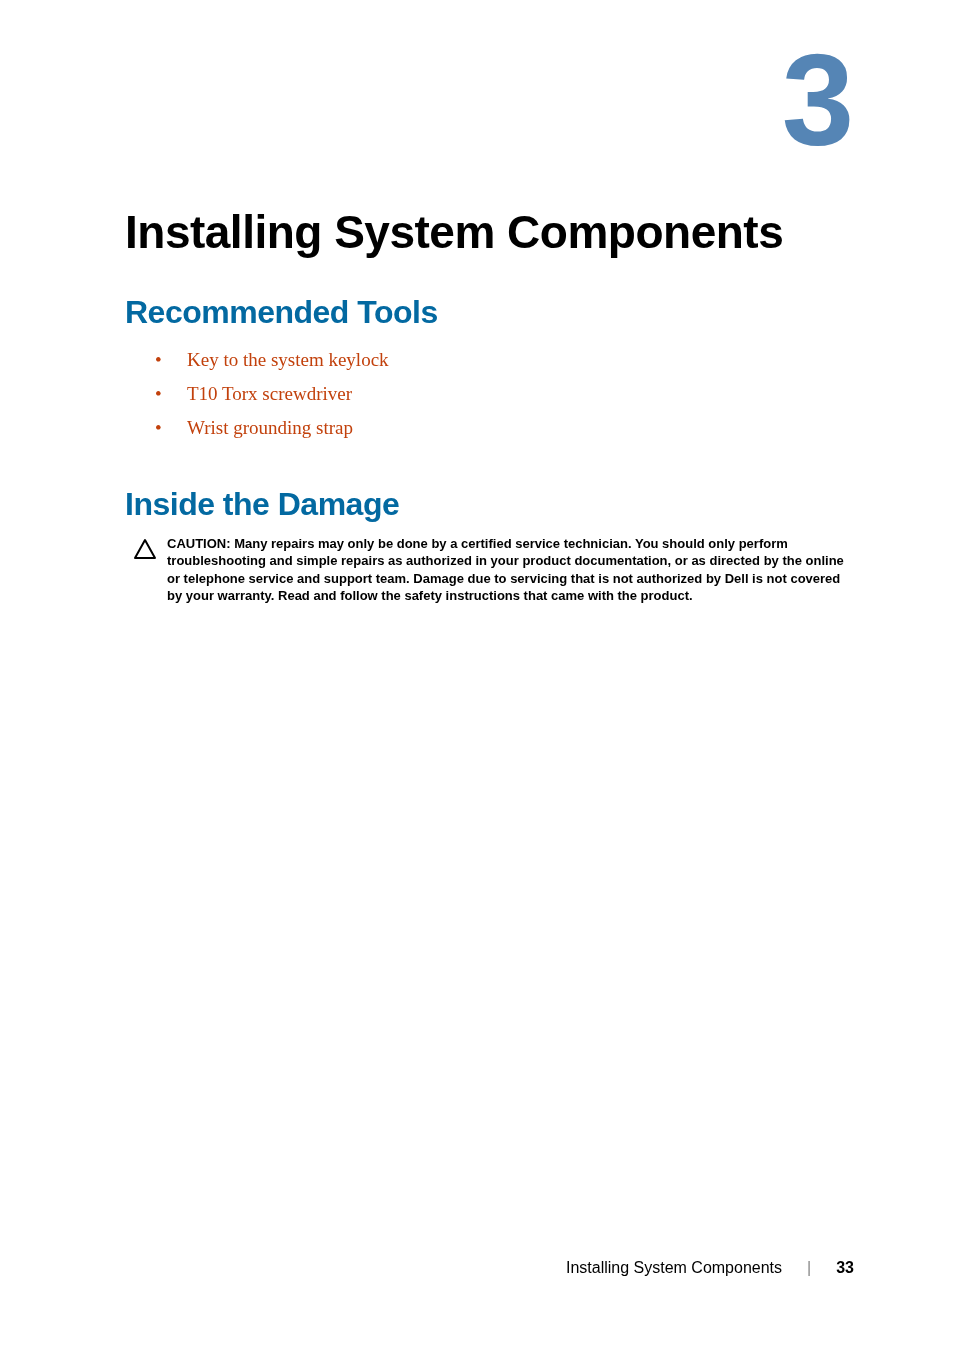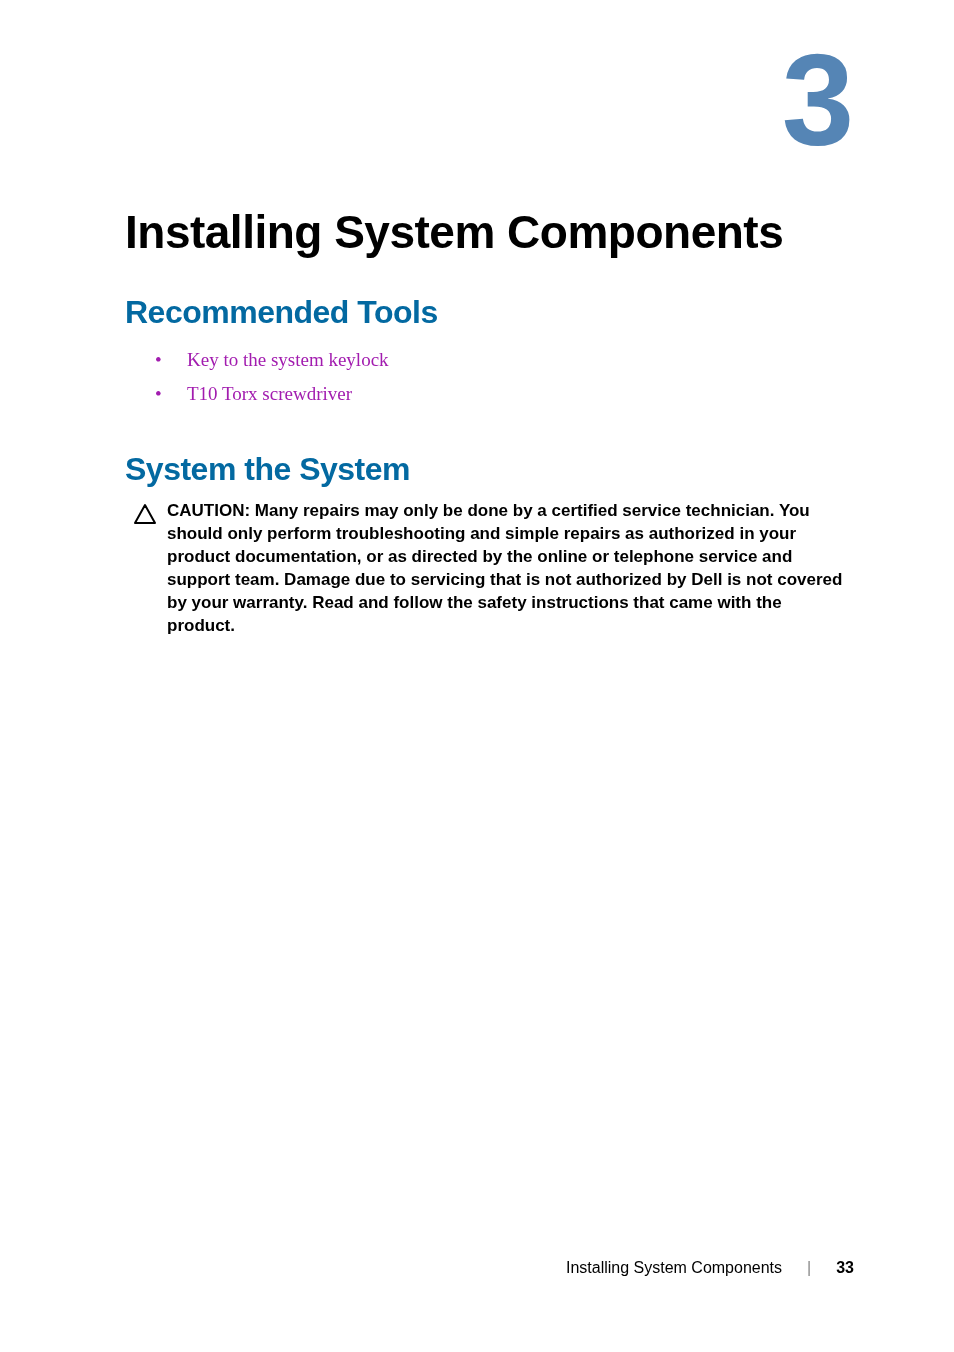--- a/index.html
+++ b/index.html
@@ -46,21 +46,21 @@
       margin-top: 40px;
     }
     .bullet-list {
       list-style: none;
       padding-left: 30px;
       margin-bottom: 10px;
     }
     .bullet-list li {
       font-family: Georgia, 'Times New Roman', serif;
       font-size: 19px;
-      color: #a21caf;
+      color: #c2410c;
       position: relative;
       padding-left: 32px;
       line-height: 1.8;
     }
     .bullet-list li::before {
       content: "•";
       position: absolute;
       left: 0;
       font-size: 19px;
     }
@@ -70,21 +70,21 @@
       margin-top: 8px;
       padding-left: 8px;
     }
     .caution-icon {
       flex-shrink: 0;
       margin-right: 10px;
       margin-top: 3px;
     }
     .caution-text {
       font-family: Arial, Helvetica, sans-serif;
-      font-size: 17px;
+      font-size: 13px;
       font-weight: bold;
       color: #000000;
       line-height: 1.35;
     }
     .caution-label {
       font-weight: bold;
     }
     .footer {
       position: absolute;
       bottom: 75px;
@@ -112,23 +112,24 @@
 
 <div class="chapter-number">3</div>
 
 <h1 class="chapter-title">Installing System Components</h1>
 
 <h2 class="section-heading">Recommended Tools</h2>
 
 <ul class="bullet-list">
   <li>Key to the system keylock</li>
   <li>T10 Torx screwdriver</li>
+  <li>Wrist grounding strap</li>
 </ul>
 
-<h2 class="section-heading second">System the System</h2>
+<h2 class="section-heading second">Inside the Damage</h2>
 
 <div class="caution-block">
   <span class="caution-icon">
     <svg width="24" height="22" viewBox="0 0 24 22">
       <path d="M12 2 L22 20 L2 20 Z" fill="none" stroke="#000000" stroke-width="2" stroke-linejoin="round"></path>
     </svg>
   </span>
   <div class="caution-text">
     <span class="caution-label">CAUTION: </span><span>Many repairs may only be done by a certified service technician. You should only perform troubleshooting and simple repairs as authorized in your product documentation, or as directed by the online or telephone service and support team. Damage due to servicing that is not authorized by Dell is not covered by your warranty. Read and follow the safety instructions that came with the product.</span>
   </div>

